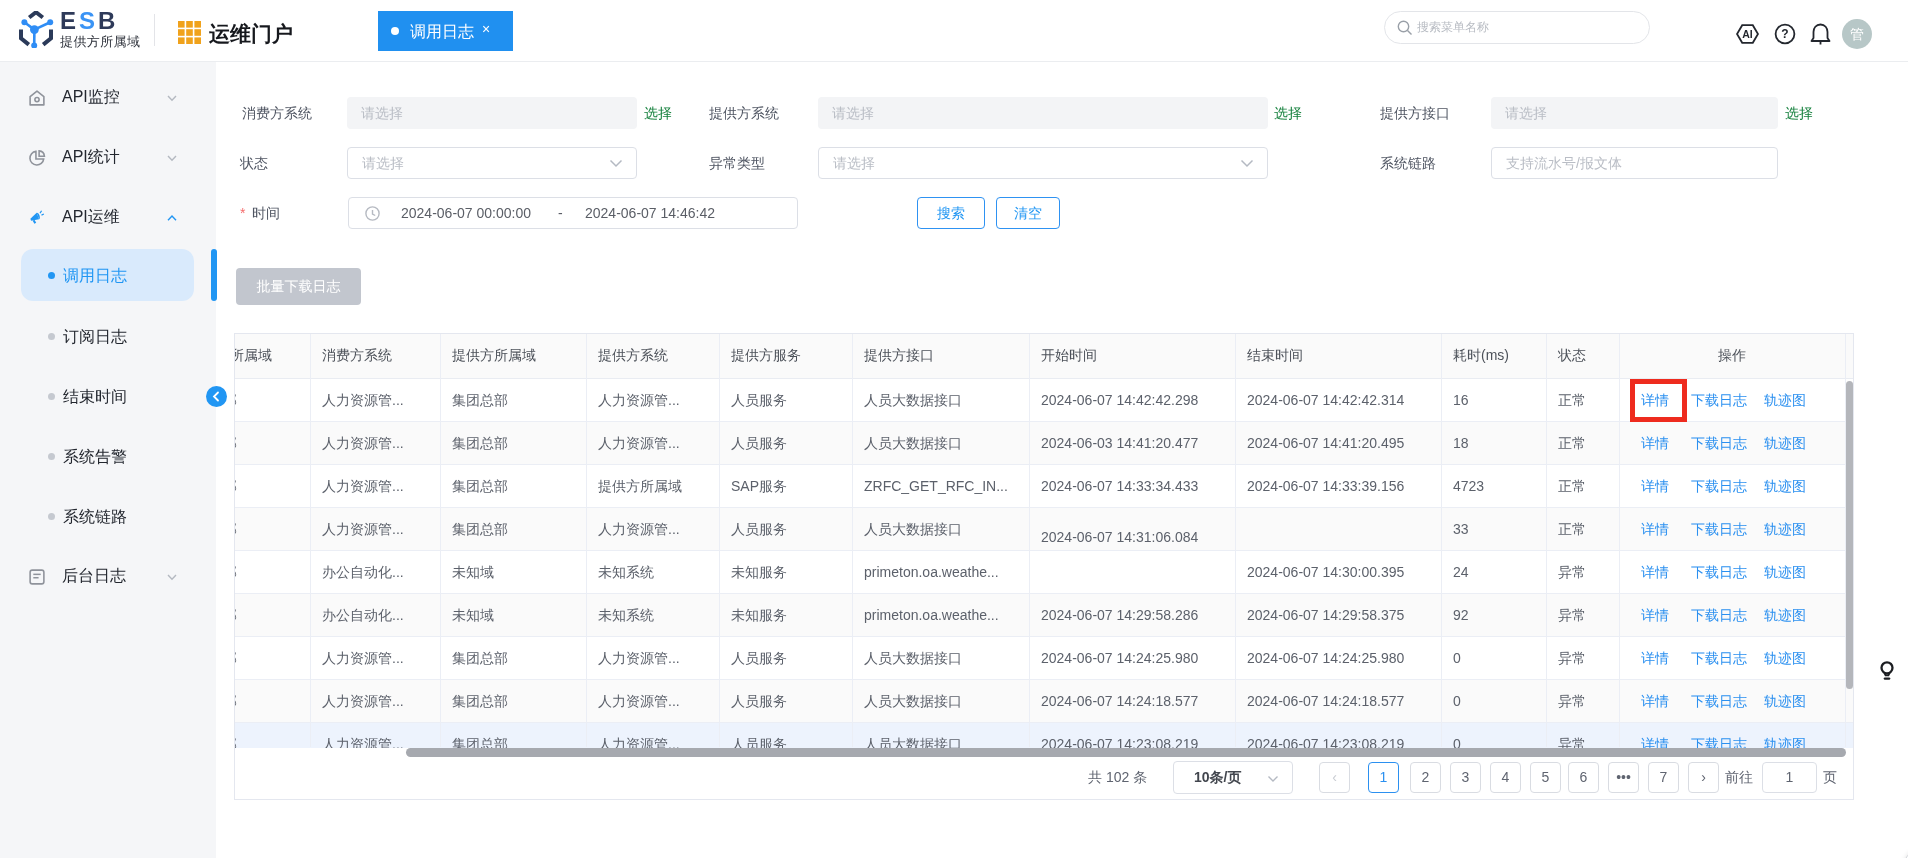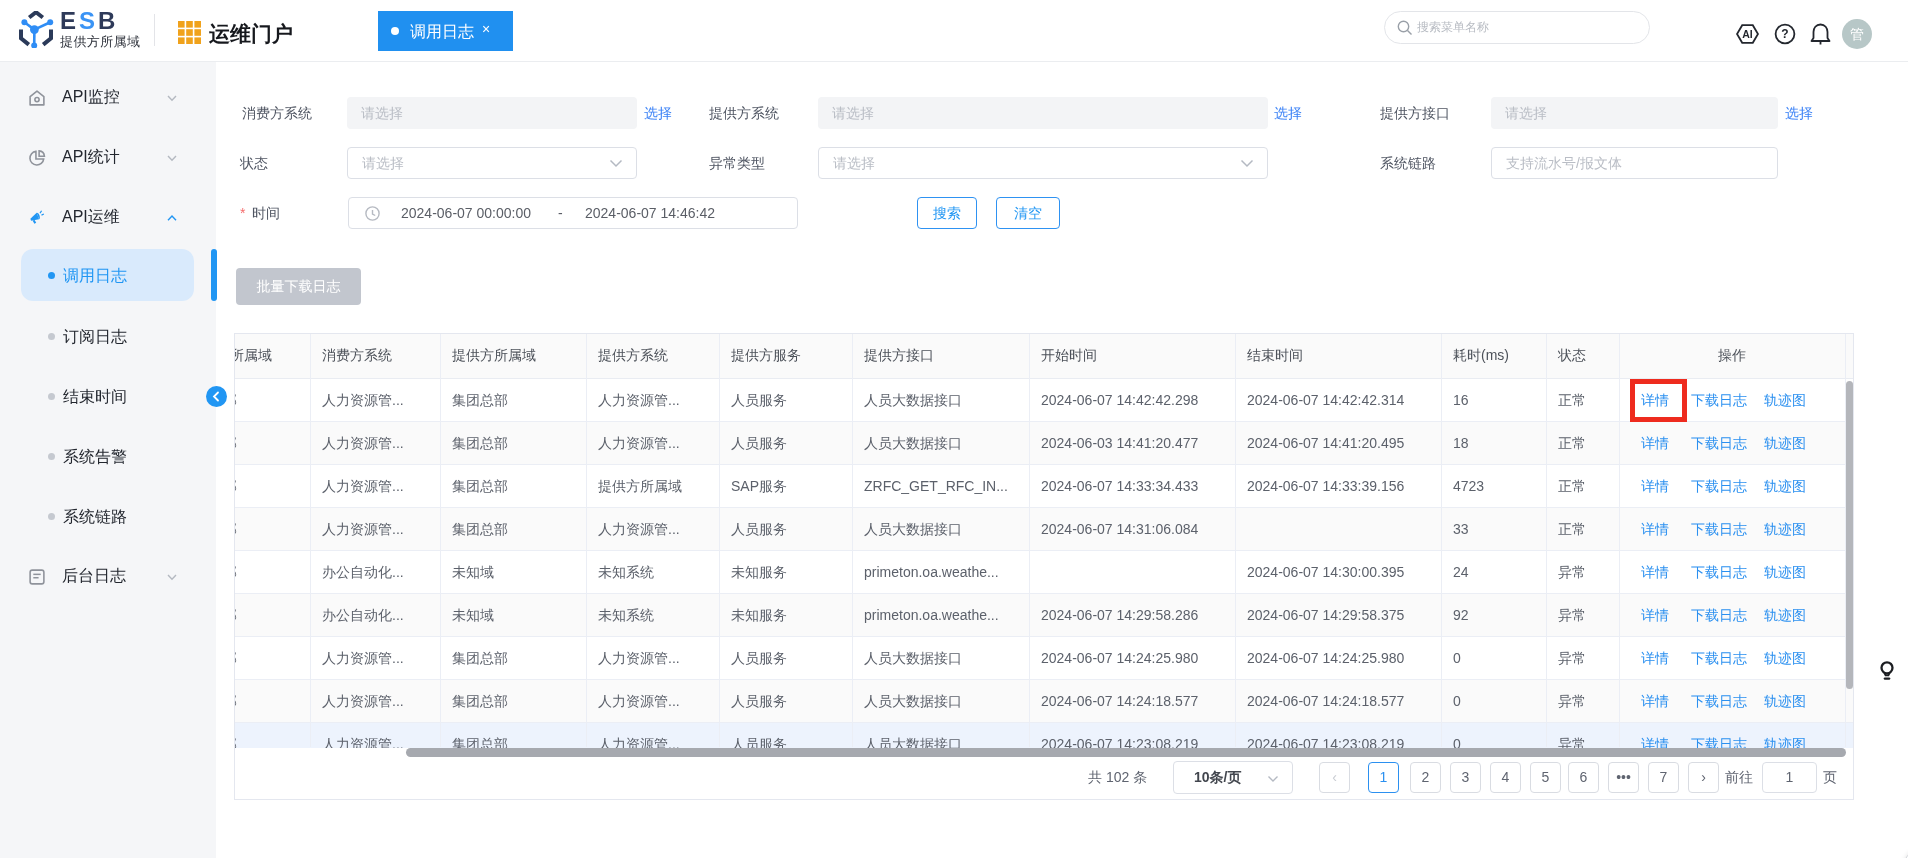--- a/index.html
+++ b/index.html
@@ -13,21 +13,21 @@
   .mico { position:absolute; left:28px; top:0; width:18px; height:18px; }
   .mtxt { position:absolute; left:62px; top:0; line-height:18px; }
   .chev { position:absolute; left:166px; top:4px; }
   .sdot { position:absolute; left:48px; top:7px; width:7px; height:7px; border-radius:50%; background:#c5c9d0; }
   .stxt { position:absolute; left:63px; top:0; line-height:21px; }
   .lbl { position:absolute; height:32px; line-height:32px; font-size:14px; color:#4f5562; }
   .inp-g { position:absolute; height:32px; background:#f3f4f6; border-radius:4px;
     font-size:14px; color:#b9bdc5; line-height:32px; padding-left:14px; }
   .inp-w { position:absolute; height:32px; background:#fff; border:1px solid #dcdfe6; border-radius:4px;
     font-size:14px; color:#b9bdc5; line-height:30px; padding-left:14px; }
-  .sel-link { position:absolute; height:32px; line-height:32px; font-size:14px; color:#3b82f6; }
+  .sel-link { position:absolute; height:32px; line-height:32px; font-size:14px; color:#15803d; }
   .btn-o { position:absolute; height:32px; background:#fff; border:1px solid #2e92f2; border-radius:4px;
     font-size:14px; color:#2196f3; text-align:center; line-height:30px; }
   .pbtn { top:428px; width:31px; height:31px; border:1px solid #d9dce2; border-radius:4px;
     background:#fff; text-align:center; line-height:29px; font-size:14px; color:#5f6470; }
   .pact { border-color:#2b90f0; color:#2b90f0; }
 </style>
 </head>
 <body>
 
 <div class="hdr">
@@ -207,21 +207,21 @@
   <div class="lbl" style="left:240px;top:197px;color:#f56c6c">*</div>
   <div class="lbl" style="left:252px;top:197px">时间</div>
   <div class="inp-w" style="left:348px;top:197px;width:450px"></div>
   <svg class="a" style="left:365px;top:206px" width="15" height="15" viewBox="0 0 15 15">
     <circle cx="7.5" cy="7.5" r="6.6" fill="none" stroke="#b6bac2" stroke-width="1.4"></circle>
     <path d="M7.5 4 L7.5 8 L10.2 9.5" fill="none" stroke="#b6bac2" stroke-width="1.4"></path>
   </svg>
   <div class="a" style="left:401px;top:197px;height:32px;line-height:32px;font-size:14px;color:#5a5e66">2024-06-07 00:00:00</div>
   <div class="a" style="left:558px;top:197px;height:32px;line-height:32px;font-size:14px;color:#5a5e66">-</div>
   <div class="a" style="left:585px;top:197px;height:32px;line-height:32px;font-size:14px;color:#5a5e66">2024-06-07 14:46:42</div>
-  <div class="btn-o" style="left:917px;top:197px;width:60px">搜索</div>
+  <div class="btn-o" style="left:917px;top:197px;width:68px">搜索</div>
   <div class="btn-o" style="left:996px;top:197px;width:64px">清空</div>
 
   <div class="a" style="left:236px;top:268px;width:125px;height:37px;background:#c2c6ce;border-radius:4px;color:#fff;font-size:14px;text-align:center;line-height:37px">批量下载日志</div>
 </div>
 <div id="table">
 <div class="a" style="left:234px;top:333px;width:1620px;height:467px;border:1px solid #e4e7ef;background:#fff;overflow:hidden">
  <div class="a" style="left:-1px;top:-1px;width:1620px;height:415px;overflow:hidden">
   <div class="a" style="left:0;top:0;width:1620px;height:46px;background:#fafafa"></div>
   <div class="a" style="left:0;top:46px;width:1620px;height:43px;background:#fff"></div>
   <div class="a" style="left:0;top:89px;width:1620px;height:43px;background:#fafafa"></div>
@@ -310,21 +310,21 @@
    <span class="a" style="left:1457px;top:0;line-height:43px;color:#2b90f0">下载日志</span>
    <span class="a" style="left:1530px;top:0;line-height:43px;color:#2b90f0">轨迹图</span>
   </div>
   <div class="a" style="left:0;top:175px;width:1620px;height:43px;font-size:14px;color:#5c616b">
    <span class="a" style="left:-53px;top:0;line-height:43px;white-space:nowrap">集团总部</span>
    <span class="a" style="left:88px;top:0;line-height:43px;white-space:nowrap">人力资源管...</span>
    <span class="a" style="left:218px;top:0;line-height:43px;white-space:nowrap">集团总部</span>
    <span class="a" style="left:364px;top:0;line-height:43px;white-space:nowrap">人力资源管...</span>
    <span class="a" style="left:497px;top:0;line-height:43px;white-space:nowrap">人员服务</span>
    <span class="a" style="left:630px;top:0;line-height:43px;white-space:nowrap">人员大数据接口</span>
-   <span class="a" style="left:807px;top:0;line-height:43px;white-space:nowrap">2024-06-07 14:31:06.084</span>
+   <span class="a" style="left:807px;top:8px;line-height:43px;white-space:nowrap">2024-06-07 14:31:06.084</span>
    <span class="a" style="left:1219px;top:0;line-height:43px;white-space:nowrap">33</span>
    <span class="a" style="left:1324px;top:0;line-height:43px;white-space:nowrap">正常</span>
    <span class="a" style="left:1407px;top:0;line-height:43px;color:#2b90f0">详情</span>
    <span class="a" style="left:1457px;top:0;line-height:43px;color:#2b90f0">下载日志</span>
    <span class="a" style="left:1530px;top:0;line-height:43px;color:#2b90f0">轨迹图</span>
   </div>
   <div class="a" style="left:0;top:218px;width:1620px;height:43px;font-size:14px;color:#5c616b">
    <span class="a" style="left:-53px;top:0;line-height:43px;white-space:nowrap">集团总部</span>
    <span class="a" style="left:88px;top:0;line-height:43px;white-space:nowrap">办公自动化...</span>
    <span class="a" style="left:218px;top:0;line-height:43px;white-space:nowrap">未知域</span>

